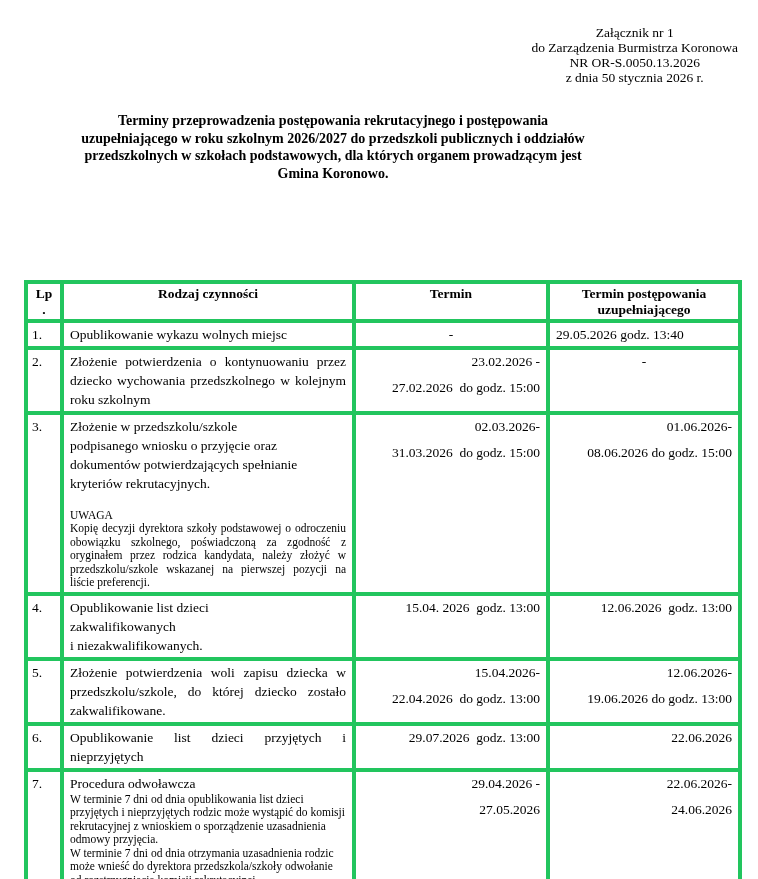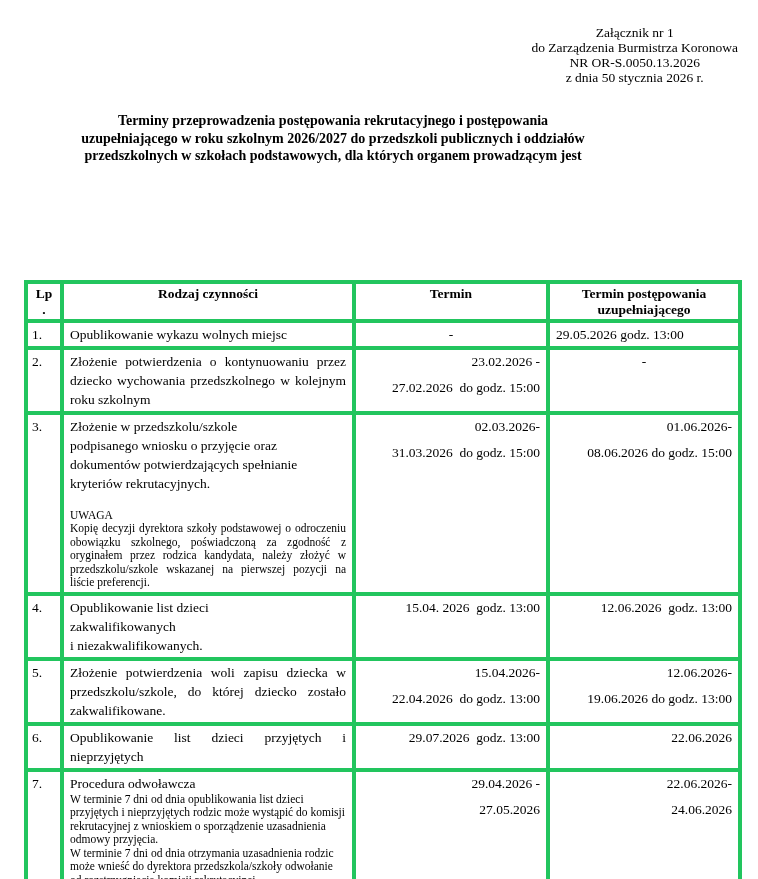--- a/index.html
+++ b/index.html
@@ -78,20 +78,21 @@
   <div>Załącznik nr 1</div>
   <div>do Zarządzenia Burmistrza Koronowa</div>
   <div>NR OR-S.0050.13.2026</div>
   <div>z dnia 50 stycznia 2026 r.</div>
 </div>
 
 <div class="doc-title">
   <div>Terminy przeprowadzenia postępowania rekrutacyjnego i postępowania</div>
   <div>uzupełniającego w roku szkolnym 2026/2027 do przedszkoli publicznych i oddziałów</div>
   <div>przedszkolnych w szkołach podstawowych, dla których organem prowadzącym jest</div>
+  <div>Gmina Koronowo.</div>
 </div>
 
 <table class="schedule">
   <colgroup>
     <col class="col-lp">
       <col class="col-act">
       <col class="col-trm">
       <col class="col-sup">
   </colgroup>
   <tbody>
@@ -100,21 +101,21 @@
 .</th>
     <th>Rodzaj czynności</th>
     <th>Termin</th>
     <th>Termin postępowania uzupełniającego</th>
   </tr>
 
   <tr class="row-1">
     <td class="lp-cell">1.</td>
     <td>Opublikowanie wykazu wolnych miejsc</td>
     <td class="center">-</td>
-    <td>29.05.2026 godz. 13:00</td>
+    <td>29.05.2026 godz. 13:40</td>
   </tr>
 
   <tr>
     <td class="lp-cell">2.</td>
     <td class="just">Złożenie potwierdzenia o kontynuowaniu przez dziecko wychowania przedszkolnego w kolejnym roku szkolnym</td>
     <td>
       <div class="dline">23.02.2026 -</div>
       <div class="dline">27.02.2026  do godz. 15:00</div>
     </td>
     <td class="center">-</td>

